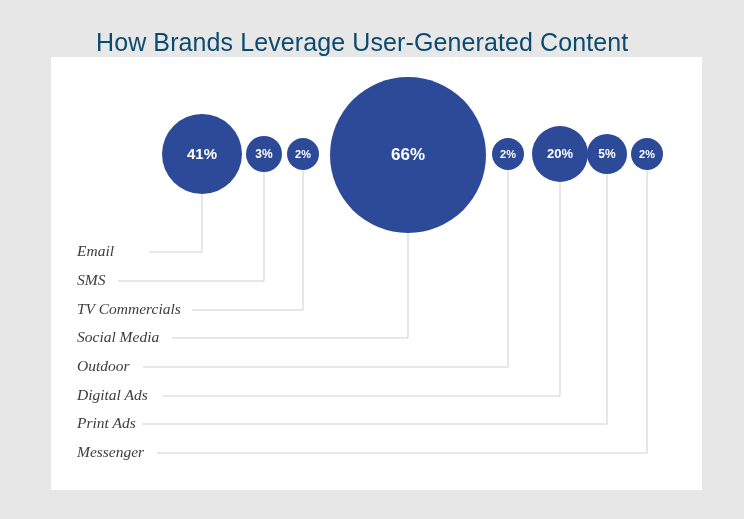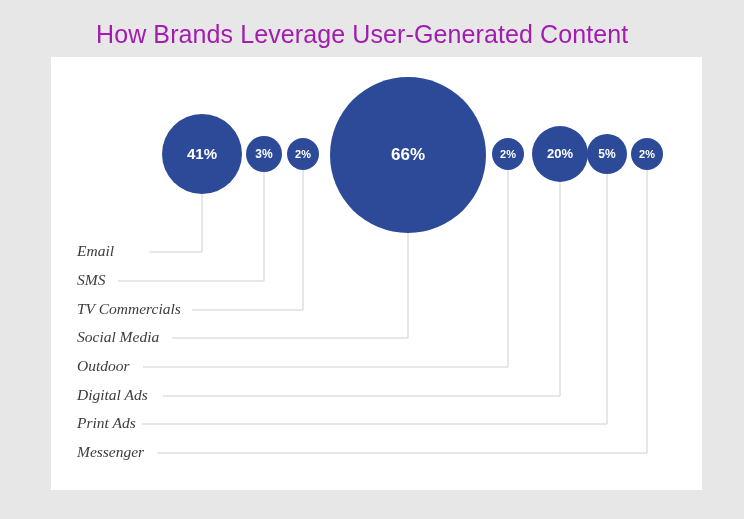--- a/index.html
+++ b/index.html
@@ -11,24 +11,24 @@
     height: 519px;
     background: #e7e7e7;
     font-family: "Liberation Sans", sans-serif;
     overflow: hidden;
     position: relative;
   }
 
   #page-title {
     position: absolute;
     left: 96px;
-    top: 20px;
+    top: 28px;
     font-size: 25px;
     font-weight: 400;
-    color: #a21caf;
+    color: #0c4a6e;
     letter-spacing: 0.1px;
     white-space: nowrap;
     font-family: "Liberation Sans", sans-serif;
   }
 
   #chart-card {
     position: absolute;
     left: 51px;
     top: 57px;
     width: 651px;

